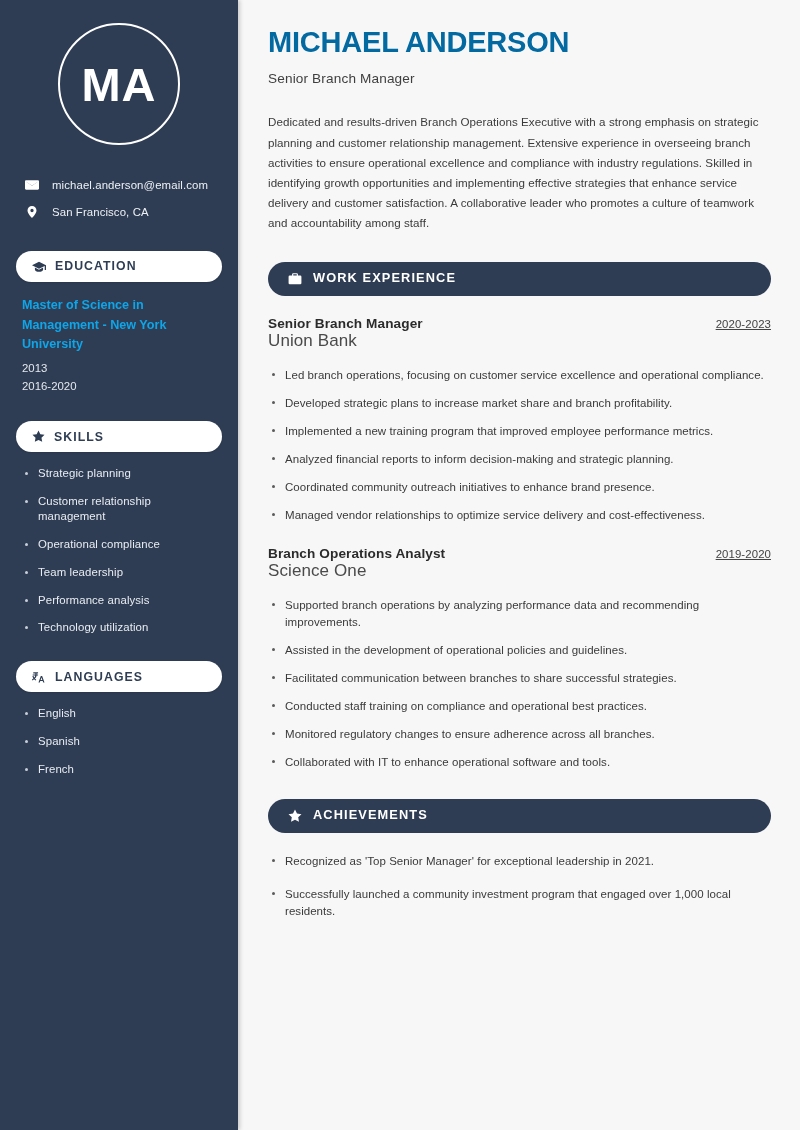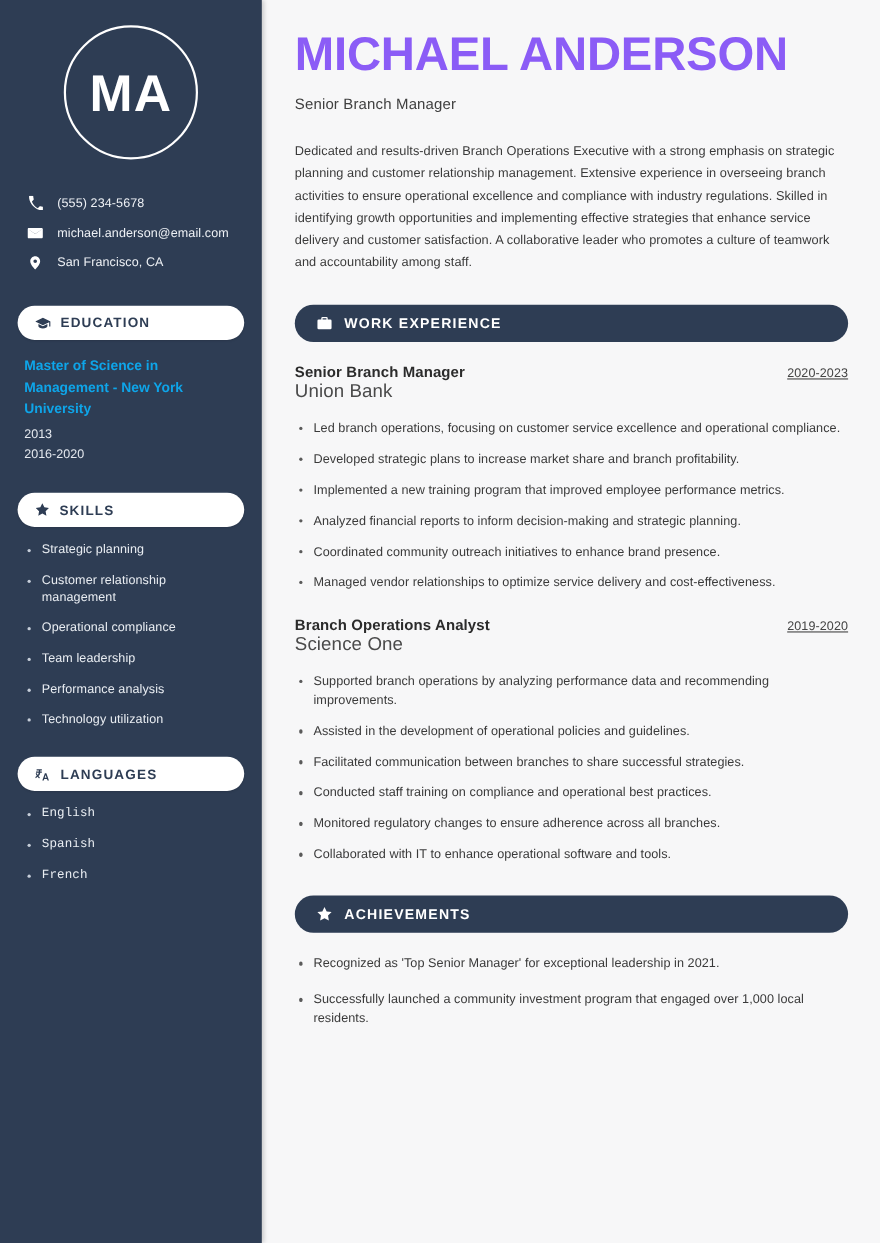--- a/index.html
+++ b/index.html
@@ -135,34 +135,34 @@
     content: "";
     position: absolute;
     left: 3px;
     top: 6px;
     width: 3px;
     height: 3px;
     border-radius: 50%;
     background: #c7cfda;
   }
 
-  .lang-list { margin-bottom: 0; font-family: Liberation Mono, monospace; }
+  .lang-list { margin-bottom: 0; }
 
   
   .main {
     flex: 1;
     background: #f7f7f8;
     padding: 26px 29px 0 30px;
     position: relative;
   }
 
   .name {
-    font-size: 43px;
-    font-weight: bold;
-    color: #8b5cf6;
+    font-size: 29px;
+    font-weight: bold;
+    color: #0369a1;
     line-height: 1.12;
     letter-spacing: -0.2px;
     text-transform: uppercase;
   }
   .title {
     font-size: 13.6px;
     color: #3f3f3f;
     margin-top: 13px;
     letter-spacing: .15px;
   }
@@ -258,28 +258,20 @@
 <div class="resume">
 
   <aside class="sidebar">
 
     <div class="avatar-wrap">
       <div class="avatar">MA</div>
     </div>
 
 
     <div class="contact-list">
-      <div class="contact-row">
-        <span class="icon">
-          <svg width="13" height="13" viewBox="0 0 24 24" fill="#ffffff">
-            <path d="M6.6 10.8c1.9 3.8 5 6.8 8.8 8.8l2.9-2.9c.4-.4.9-.5 1.4-.3 1.3.4 2.6.7 4 .7.8 0 1.3.6 1.3 1.3V22c0 .8-.5 1.3-1.3 1.3C11.9 23.3.7 12.1.7 0 .7-.8 1.2-1.3 2-1.3h4.6c.8 0 1.3.5 1.3 1.3 0 1.4.2 2.7.7 4 .1.5 0 1-.3 1.4l-2.7 2.7z" transform="translate(0,1.3)"></path>
-          </svg>
-        </span>
-        <span class="txt">(555) 234-5678</span>
-      </div>
       <div class="contact-row">
         <span class="icon">
           <svg width="14" height="14" viewBox="0 0 24 24" fill="#ffffff">
             <path d="M2 4h20c1.1 0 2 .9 2 2v12c0 1.1-.9 2-2 2H2c-1.1 0-2-.9-2-2V6c0-1.1.9-2 2-2zm10 9L2.2 6.3 2 6v.4l10 6.8 10-6.8V6l-.2.3L12 13z"></path>
             <path d="M1.4 5.2 12 12.4l10.6-7.2A1.9 1.9 0 0 0 22 5H2c-.23 0-.43.07-.6.2z"></path>
           </svg>
         </span>
         <span class="txt">michael.anderson@email.com</span>
       </div>
       <div class="contact-row">

